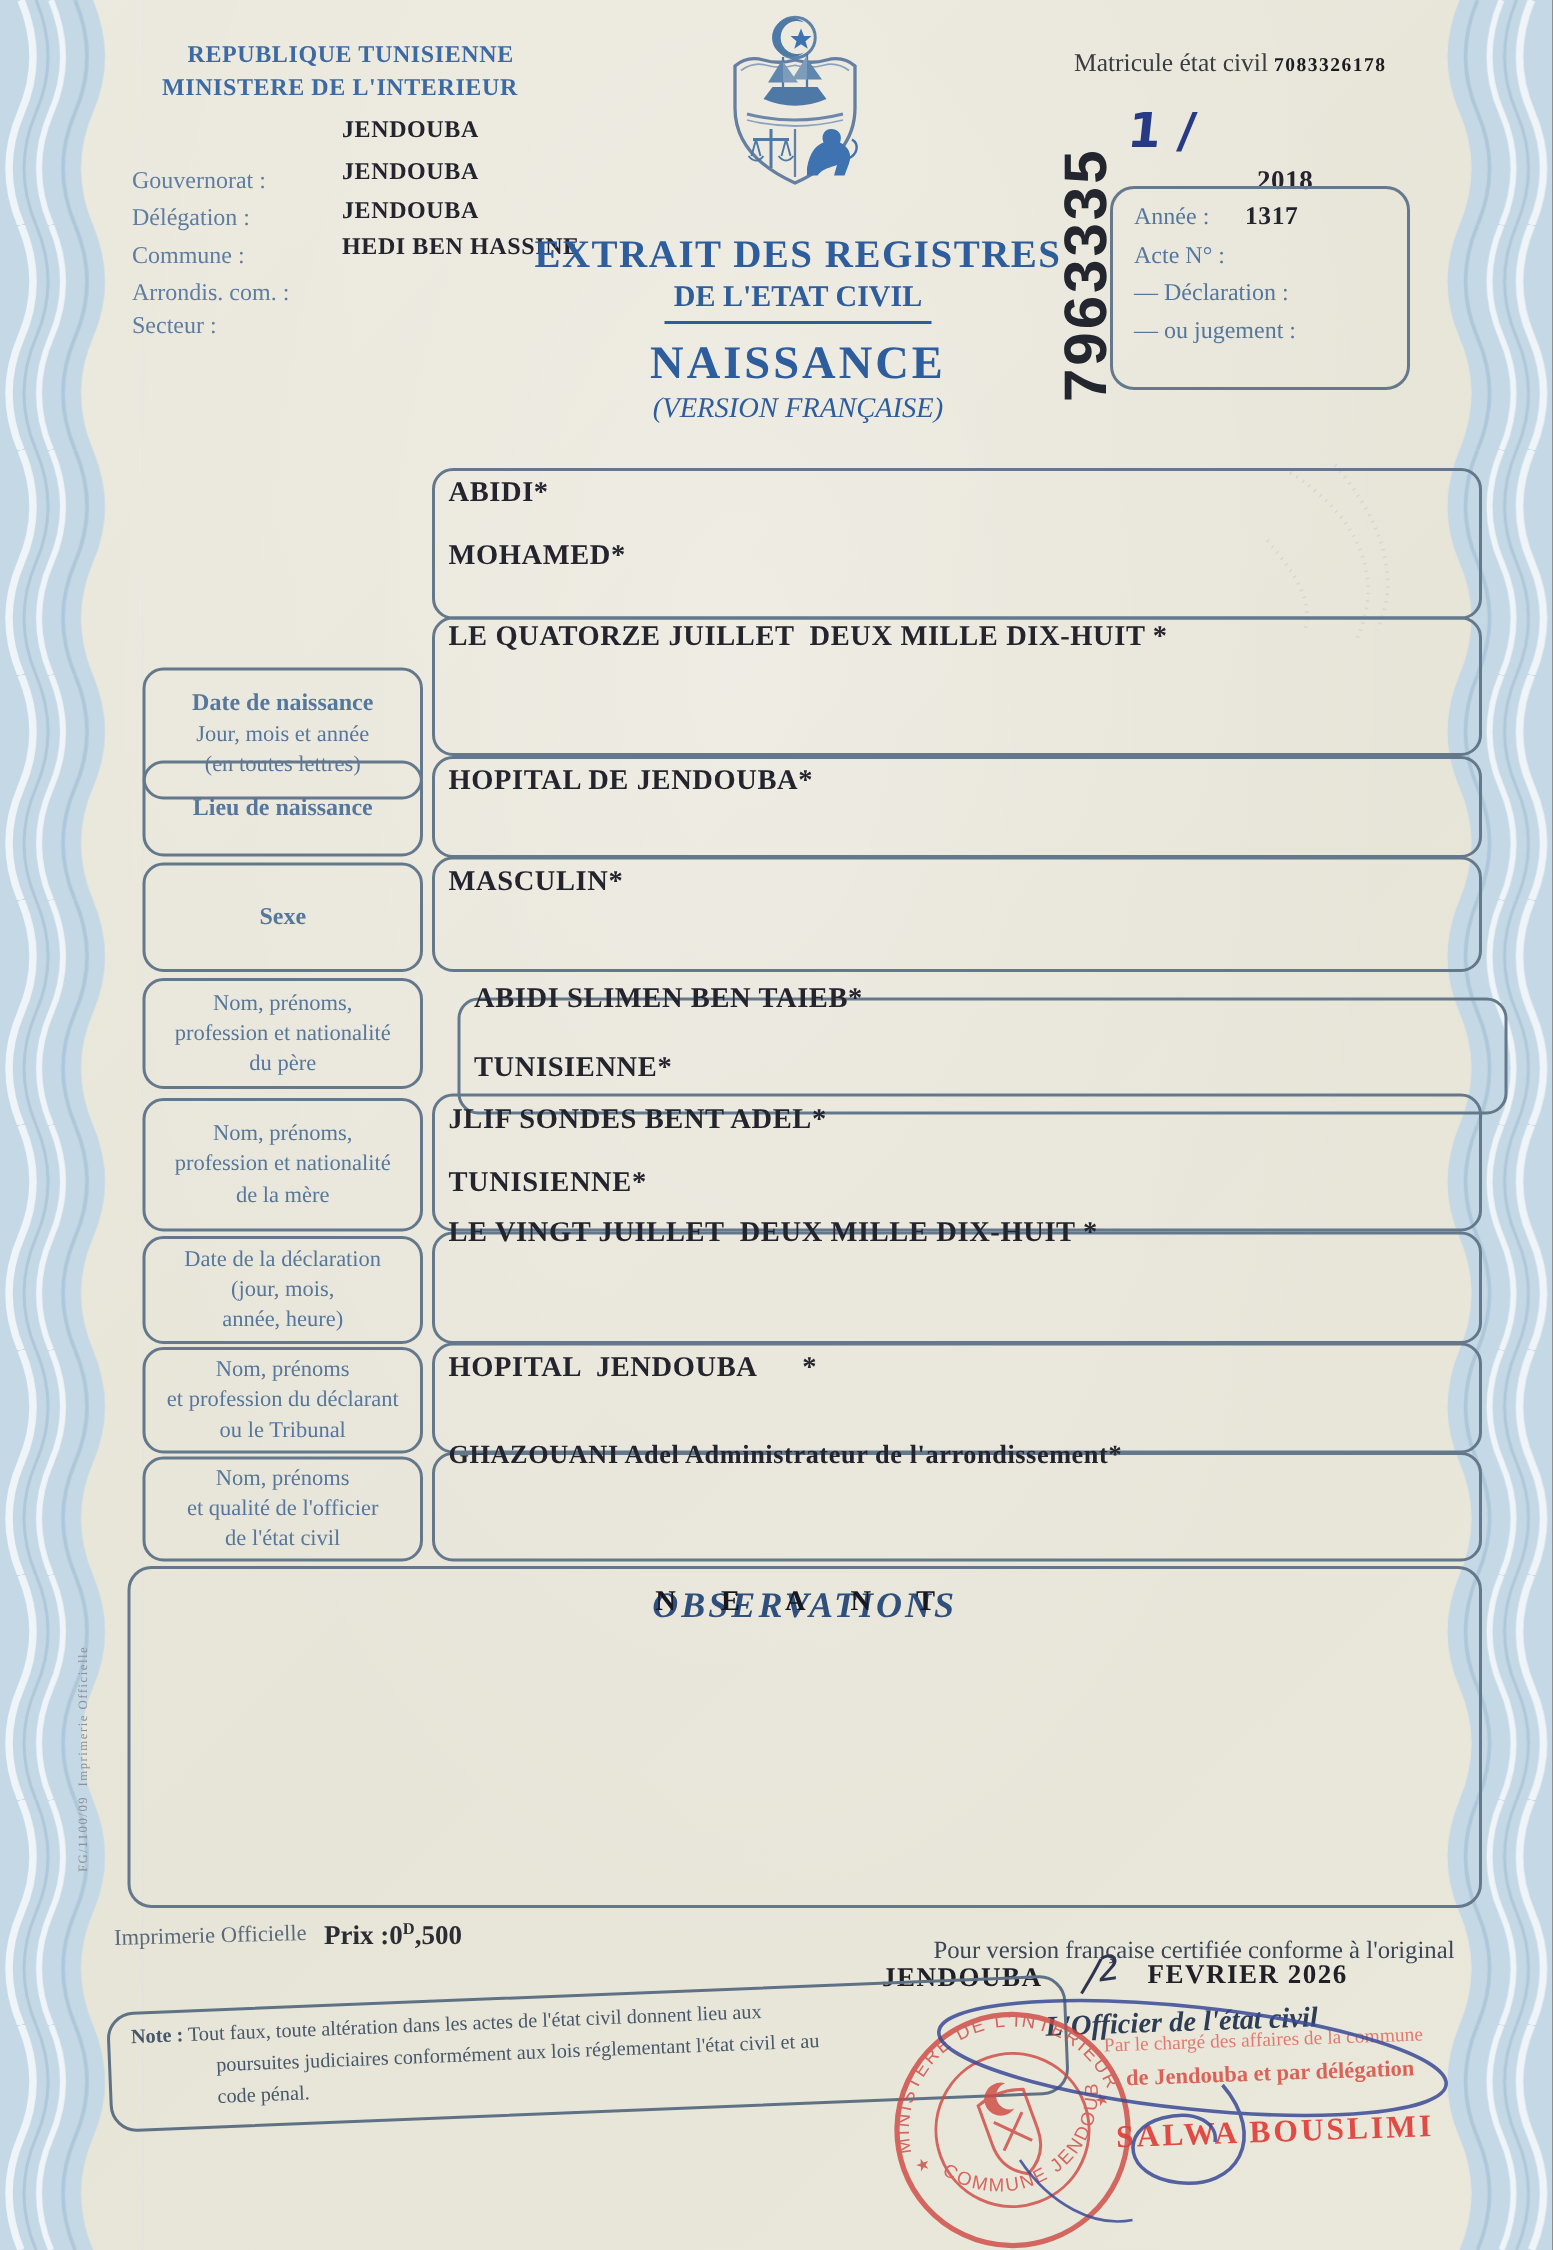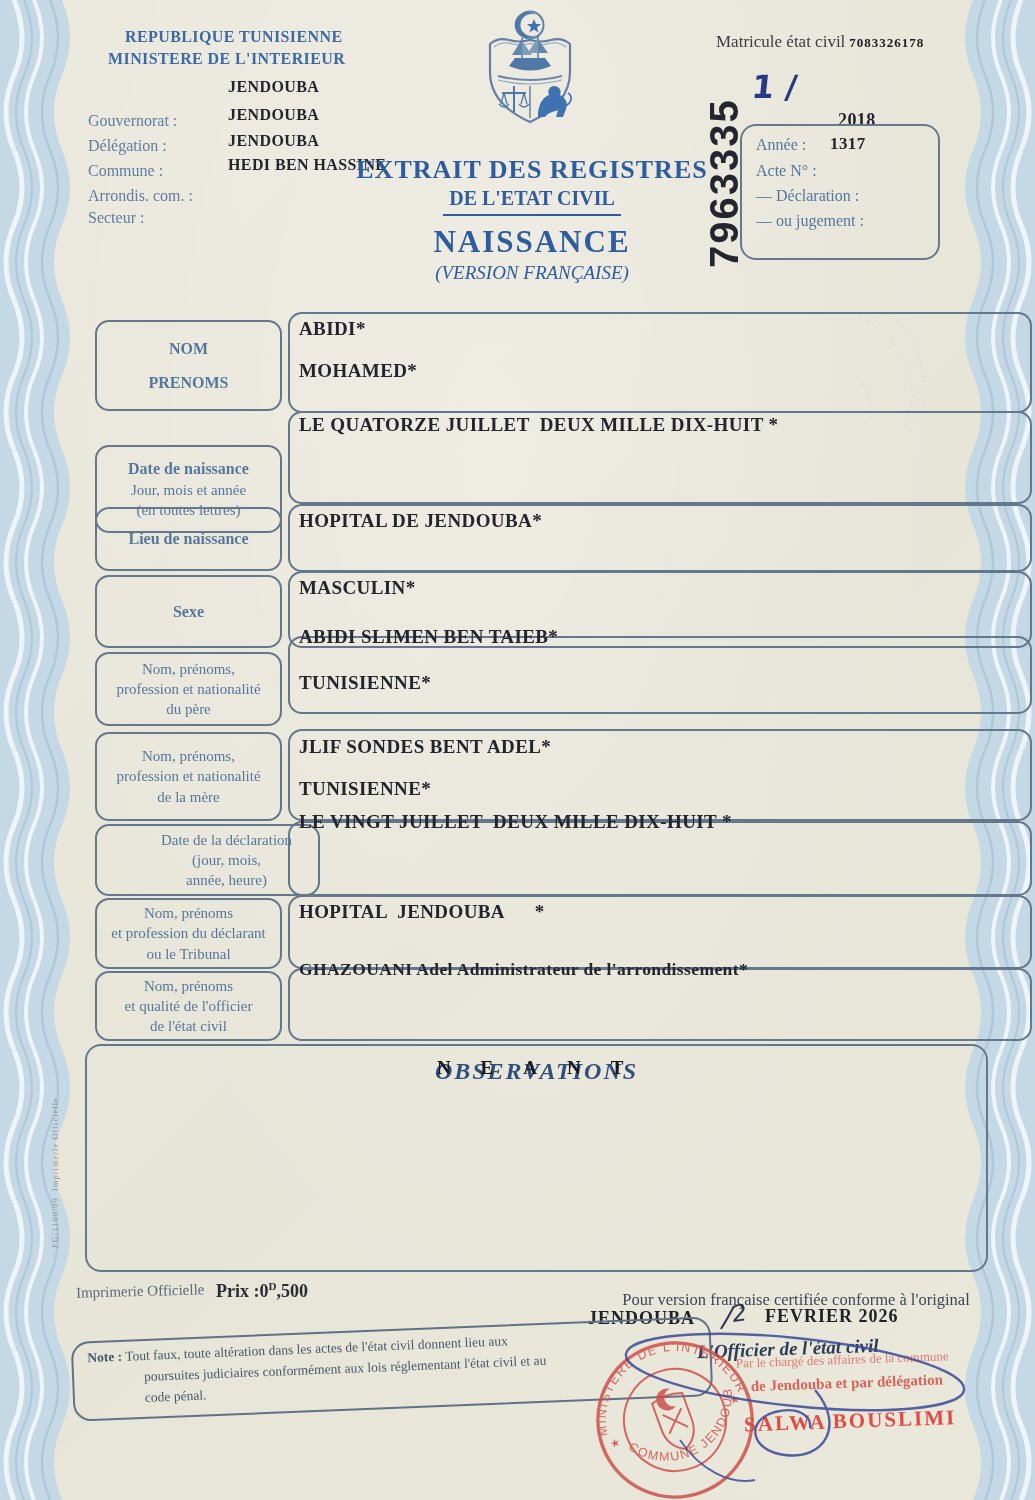--- a/index.html
+++ b/index.html
@@ -34,31 +34,31 @@
   .title-wrap{left:322px;top:155px;width:420px;text-align:center;color:#2d5d9c;}
   .t1{font-size:26px;font-weight:700;letter-spacing:1px;}
   .t2{font-size:20px;font-weight:700;display:inline-block;border-bottom:2px solid #2d5d9c;padding:2px 6px 4px;}
   .t3{font-size:31px;font-weight:700;letter-spacing:2px;margin-top:8px;}
   .t4{font-size:19px;font-style:italic;margin-top:2px;}
 
   
   .lblbox{left:95px;width:183px;border:2px solid #64788c;border-radius:14px;
           display:flex;flex-direction:column;align-items:center;justify-content:center;
           text-align:center;color:#56779c;font-size:15px;line-height:1.35;}
-  .valbox{left:288px;width:696px;border:2px solid #64788c;border-radius:14px;padding-left:44px;}
+  .valbox{left:288px;width:696px;border:2px solid #64788c;border-radius:14px;}
   .lbl-strong{font-weight:700;font-size:16px;}
   .gap{gap:12px;}
   .vl{position:absolute;left:9px;font-size:19px;font-weight:700;color:#24242e;letter-spacing:.4px;white-space:pre;}
   .lb0{top:320px;height:87px;} .vb0{top:312px;height:97px;}
   .lb1{top:414px;height:84px;margin-top:31px;} .vb1{top:411px;height:89px;}
   .lb2{top:507px;height:60px;} .vb2{top:504px;height:64px;}
   .lb3{top:575px;height:69px;} .vb3{top:571px;height:73px;}
-  .lb4{top:652px;height:70px;} .vb4{top:636px;height:74px;}
+  .lb4{top:652px;height:70px;} .vb4{top:665px;height:74px;margin-left:17px;}
   .lb5{top:732px;height:85px;} .vb5{top:729px;height:88px;}
-  .lb6{top:824px;height:68px;padding-left:38px;} .vb6{top:821px;height:71px;}
+  .lb6{top:824px;height:68px;} .vb6{top:821px;height:71px;}
   .lb7{top:898px;height:67px;} .vb7{top:895px;height:70px;}
   .lb8{top:971px;height:66px;} .vb8{top:968px;height:69px;}
   .y4{top:4px;} .y46{top:46px;} .y5{top:5px;} .y47{top:47px;} .y34{top:34px;}
   .y0{top:1px;} .ym11{top:-12px;} .ym10{top:-11px;}
   .g17{font-size:17.5px;}
 
   .obsbox{left:85px;top:1044px;width:899px;height:224px;border:2px solid #64788c;border-radius:16px;}
   .obstitle{position:absolute;top:12px;width:100%;text-align:center;
             font-size:24px;font-weight:700;font-style:italic;color:#2f4f7d;letter-spacing:2px;}
   .obsoverlay{position:absolute;top:11px;left:50%;transform:translateX(-46%);
@@ -173,24 +173,20 @@
     <div class="t1">EXTRAIT DES REGISTRES</div>
     <div><span class="t2">DE L'ETAT CIVIL</span></div>
     <div class="t3">NAISSANCE</div>
     <div class="t4">(VERSION FRANÇAISE)</div>
   </div>
 
   <svg class="abs" style="left:830px;top:300px;opacity:.13;" width="160" height="140">
     <path d="M 30 15 C 70 40 95 80 75 125 M 60 10 C 90 45 105 85 88 120 M 15 60 C 35 85 45 100 40 120" stroke="#6a76b0" stroke-width="2.5" fill="none" stroke-dasharray="1 4"></path>
   </svg>
 
-  <div class="abs lblbox lb0 gap">
-    <div class="lbl-strong">NOM</div>
-    <div class="lbl-strong">PRENOMS</div>
-  </div>
   <div class="abs valbox vb0">
     <div class="vl y4">ABIDI*</div>
     <div class="vl y46">MOHAMED*</div>
   </div>
 
   <div class="abs lblbox lb1">
     <div class="lbl-strong">Date de naissance</div>
     <div>Jour, mois et année</div>
     <div>(en toutes lettres)</div>
   </div>

